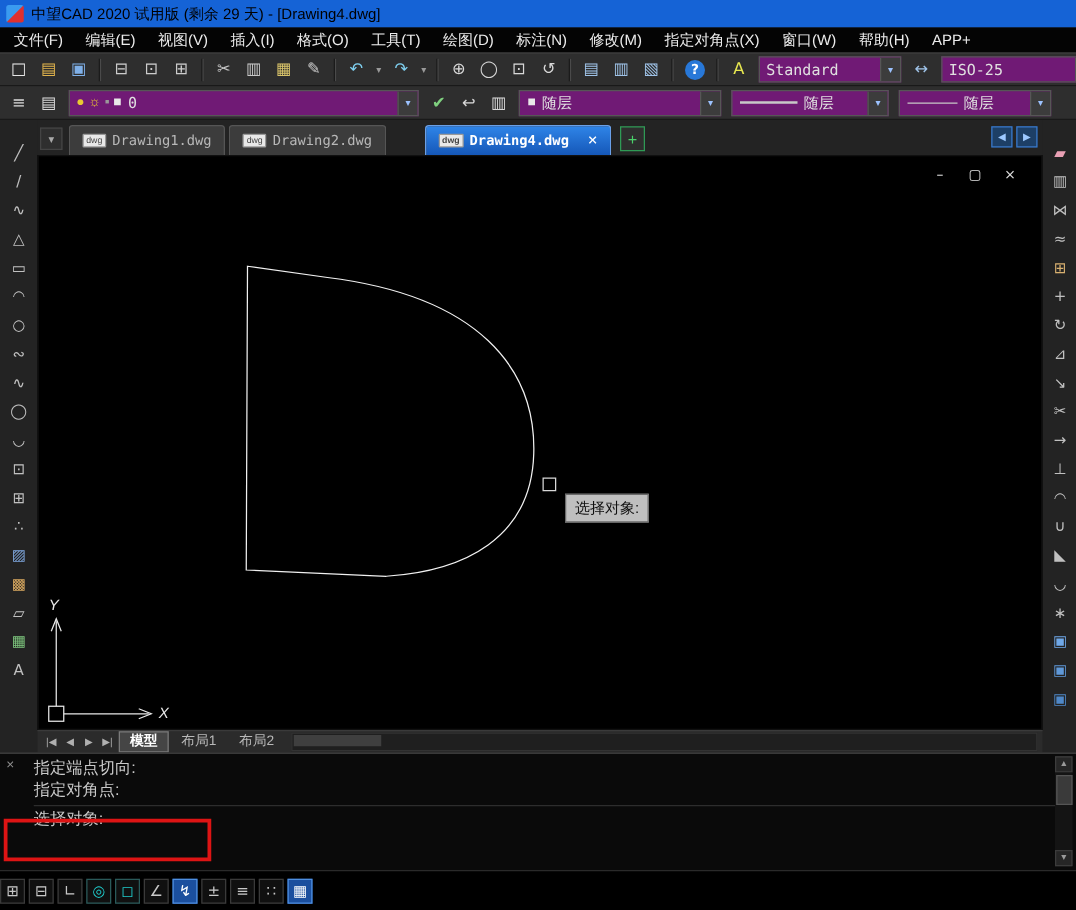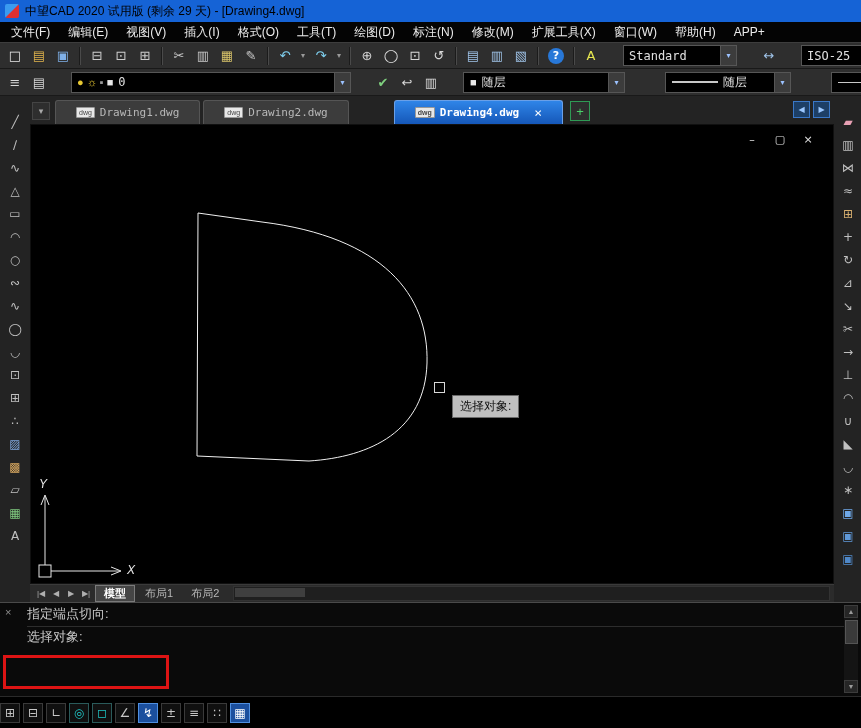--- a/index.html
+++ b/index.html
@@ -21,40 +21,40 @@
   .toolbar{position:absolute;left:0;width:861px;display:flex;align-items:center;background:#2e2e2e;
     border-bottom:1px solid #191919;box-sizing:border-box;padding-left:3px;}
   .t1{top:42px;height:27px;border-top:1px solid #3d3d3d;}
   .t2{top:69px;height:27px;}
   .igroup{display:flex;align-items:center;}
   .tbtn{width:22px;height:21px;margin:0 1px;display:flex;align-items:center;justify-content:center;
     font-size:13px;color:#c8c8c8;font-family:"DejaVu Sans",sans-serif;border-radius:2px;}
   .tbtn.narrow{width:10px;font-size:8px;}
   .tbtn.help{background:#2878d8;color:#fff;border-radius:50%;width:16px;height:16px;font-size:11px;font-weight:bold;margin:0 5px;}
   .tsep{width:1px;height:18px;background:#1b1b1b;border-right:1px solid #4a4a4a;margin:0 4px;}
-  .combo{height:19px;background:#000000;border:1px solid #565656;display:flex;align-items:center;margin:0 20px;overflow:hidden;flex:0 0 auto;justify-content:flex-end;}
+  .combo{height:19px;background:#701a75;border:1px solid #565656;display:flex;align-items:center;margin:0 4px;overflow:hidden;flex:0 0 auto;justify-content:flex-end;}
   .cval{flex:1;padding:0 5px;font-size:12px;color:#e0e0e0;white-space:nowrap;
     font-family:"DejaVu Sans Mono","DejaVu Sans",monospace;}
   .carrow{width:15px;align-self:stretch;background:#3c3c3c;border-left:1px solid #565656;color:#9cc2ff;
     font-size:8px;display:flex;align-items:center;justify-content:center;}
   .lstates{display:flex;align-items:center;gap:3px;padding-left:5px;}
   .lsicon{font-size:11px;line-height:1;display:flex;align-items:center;}
   .swatch{padding-left:6px;font-size:11px;color:#e8e8e8;}
   .ltline{width:46px;height:0;border-top:2px solid #c8c8c8;margin-left:6px;flex:0 0 auto;}
   .lwline{width:40px;height:0;border-top:1px solid #c8c8c8;margin-left:6px;flex:0 0 auto;}
 
   
   .tabstrip{position:absolute;left:30px;top:96px;width:804px;height:28px;background:#232323;
     display:flex;align-items:flex-end;}
   .tablist-btn{width:16px;height:16px;margin:0 5px 4px 2px;color:#aaa;font-size:9px;display:flex;
     align-items:center;justify-content:center;border:1px solid #444;background:#2e2e2e;}
-  .dtab{height:23px;display:flex;align-items:center;padding:0 20px;background:#3c3c3c;color:#b8b8b8;
+  .dtab{height:23px;display:flex;align-items:center;padding:0 10px;background:#3c3c3c;color:#b8b8b8;
     margin-right:3px;font-size:11px;border:1px solid #555;border-bottom:none;border-radius:3px 3px 0 0;gap:5px;
     font-family:"DejaVu Sans Mono",monospace;}
-  .dtab.active{background:linear-gradient(#2f85e8,#1557b8);color:#fff;font-weight:bold;border-color:#6aa0e8;margin-left:42px;}
+  .dtab.active{background:linear-gradient(#2f85e8,#1557b8);color:#fff;font-weight:bold;border-color:#6aa0e8;margin-left:28px;}
   .dwgbadge{font-size:7px;background:#e8e8e8;color:#444;padding:0 2px;border:1px solid #999;border-radius:1px;
     line-height:9px;height:9px;display:inline-block;font-family:"Liberation Sans",sans-serif;}
   .tabclose{margin-left:10px;font-size:13px;color:#fff;font-weight:normal;}
   .newtab{width:18px;height:18px;margin:0 0 3px 4px;background:#2e2e2e;border:1px solid #2f9a55;color:#4ad06a;
     display:flex;align-items:center;justify-content:center;font-size:13px;}
   .tabnav{margin-left:auto;display:flex;gap:3px;margin-right:4px;margin-bottom:6px;}
   .navbtn{width:15px;height:15px;background:#1d3f66;border:1px solid #3a78c8;color:#9cc8ff;font-size:8px;
     display:flex;align-items:center;justify-content:center;}
 
   
@@ -122,21 +122,21 @@
   <div class="menubar">
       <div class="menu-item">文件(F)</div>
       <div class="menu-item">编辑(E)</div>
       <div class="menu-item">视图(V)</div>
       <div class="menu-item">插入(I)</div>
       <div class="menu-item">格式(O)</div>
       <div class="menu-item">工具(T)</div>
       <div class="menu-item">绘图(D)</div>
       <div class="menu-item">标注(N)</div>
       <div class="menu-item">修改(M)</div>
-      <div class="menu-item">扩展工具(X)</div>
+      <div class="menu-item">指定对角点(X)</div>
       <div class="menu-item">窗口(W)</div>
       <div class="menu-item">帮助(H)</div>
       <div class="menu-item">APP+</div>
     </div>
 
   <div class="toolbar t1">
     <div class="igroup">
         <div class="tbtn" style="color: rgb(230, 230, 230);">□</div>
         <div class="tbtn" style="color: rgb(224, 179, 76);">▤</div>
         <div class="tbtn" style="color: rgb(127, 176, 232);">▣</div>
@@ -317,20 +317,21 @@
     <span class="ltab">布局1</span>
     <span class="ltab">布局2</span>
     <div class="hscroll">
       <div class="hthumb"></div>
     </div>
   </div>
 
   <div class="cmd">
     <span class="cmdclose">×</span>
     <div class="cline first">指定端点切向:</div>
+    <div class="cline">指定对角点:</div>
     <div class="cline prompt">选择对象:</div>
     <div class="cscroll">
       <span class="sbtn">▲</span>
       <div class="strack">
         <div class="sthumb"></div>
       </div>
       <span class="sbtn">▼</span>
     </div>
     <div class="annotation"></div>
   </div>

